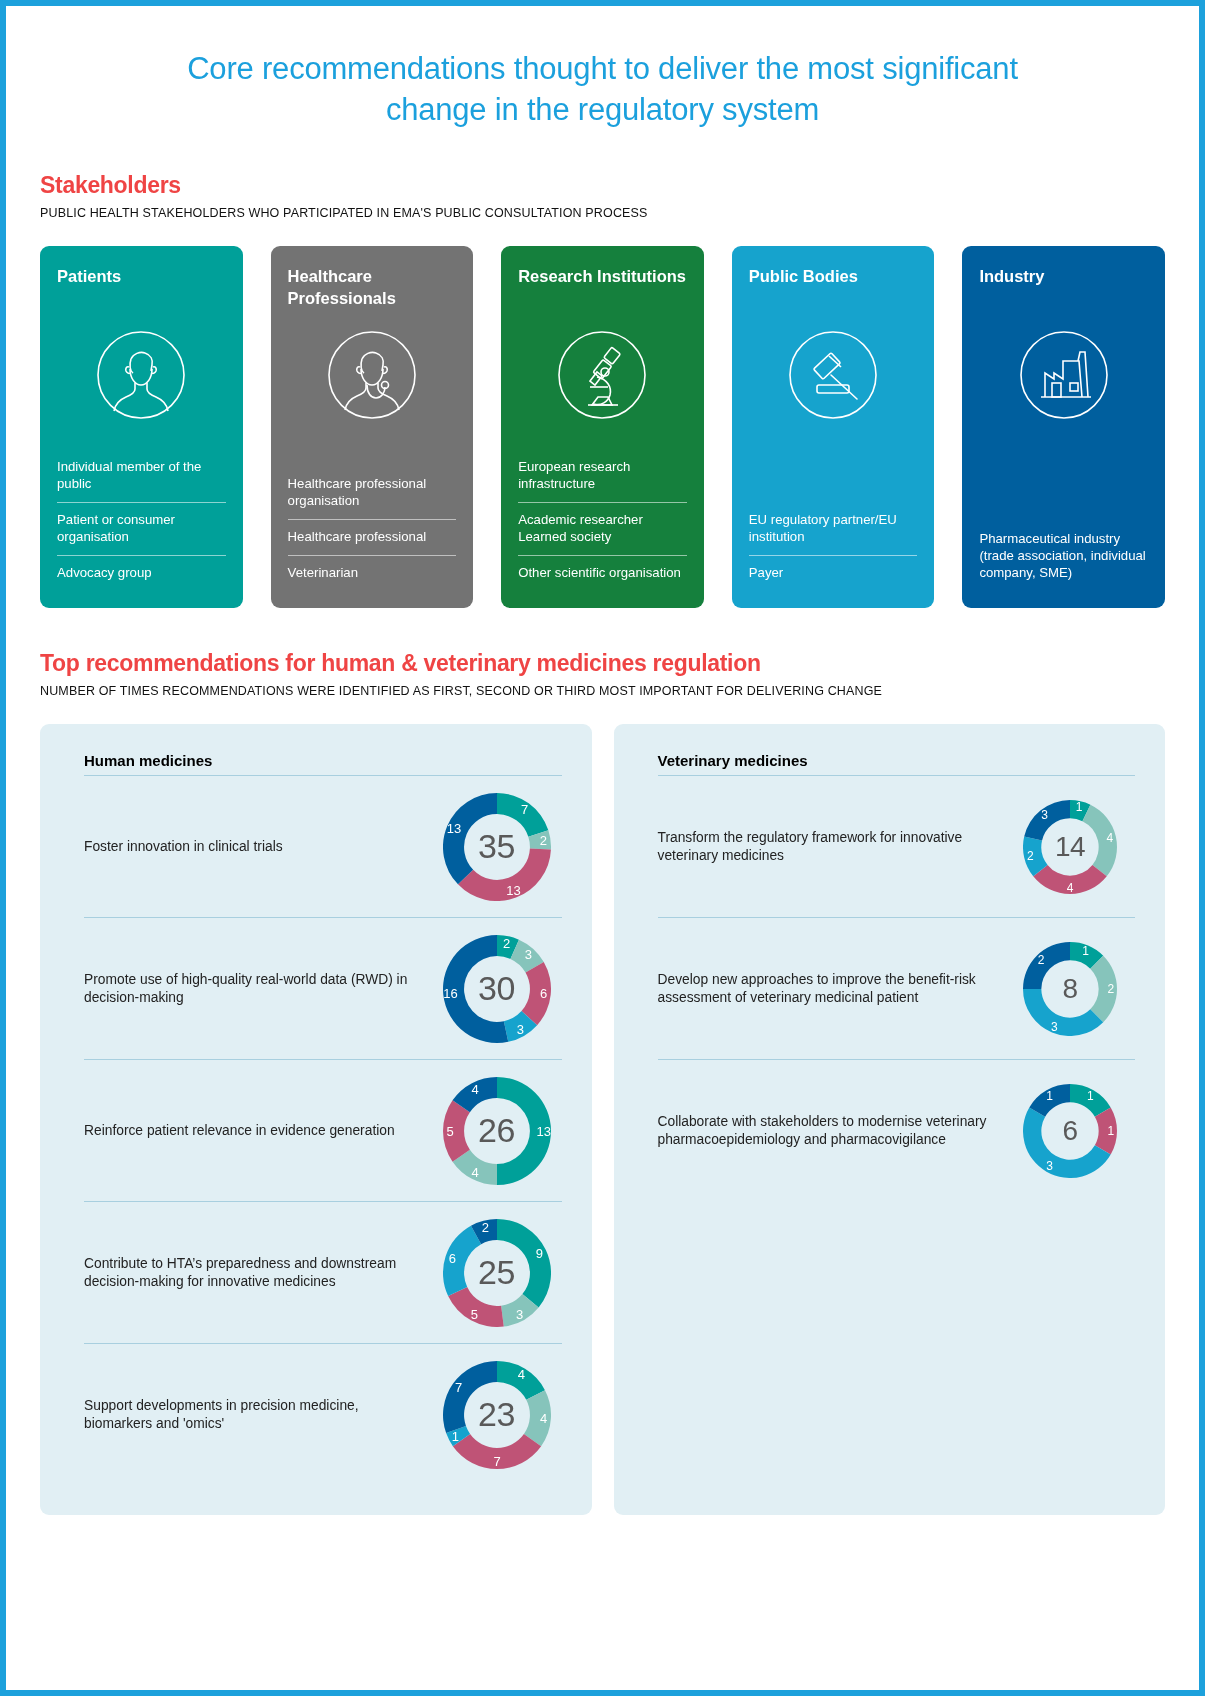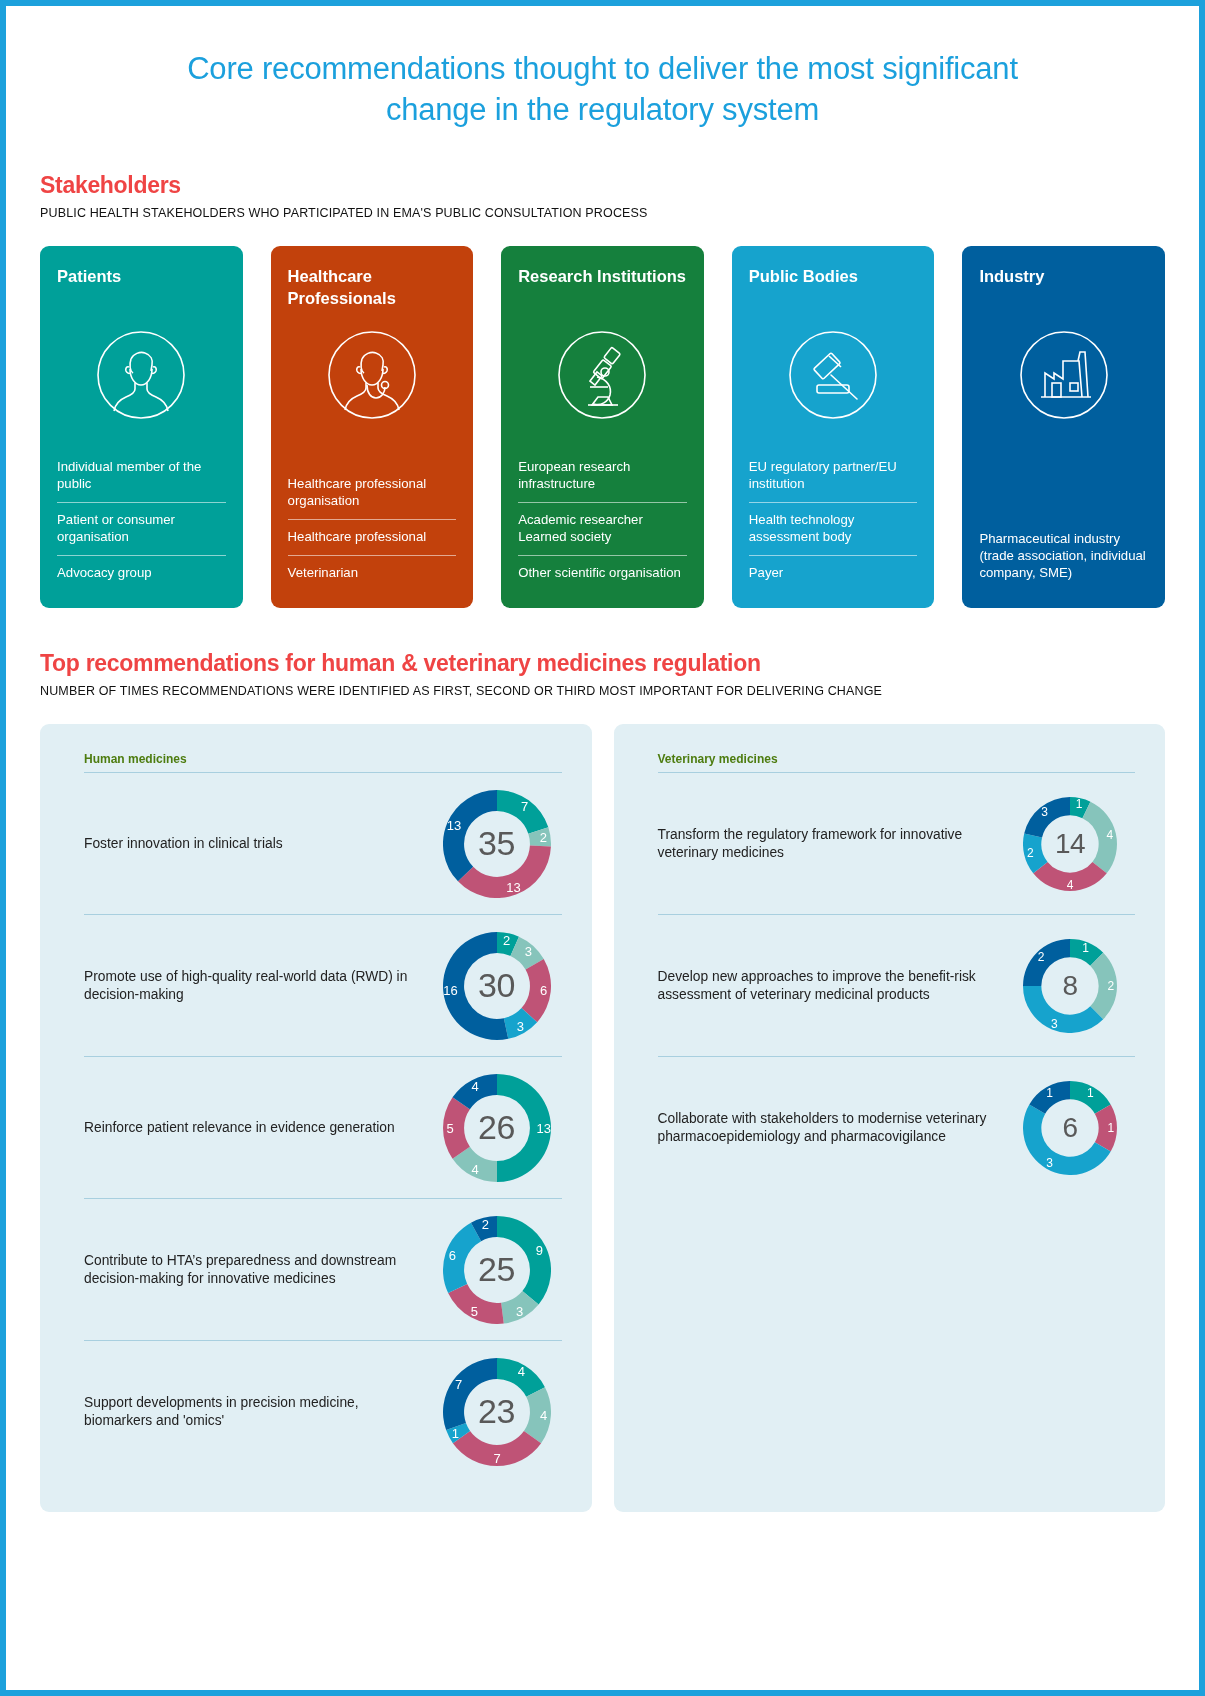--- a/index.html
+++ b/index.html
@@ -88,22 +88,22 @@
     gap: 22px;
     margin-top: 26px;
   }
   .panel {
     background: #e1eff4;
     border-radius: 9px;
     flex: 1 1 0;
     padding: 28px 30px 30px 44px;
   }
   .panel-title {
-    color: #4d7c0f;
-    font-size: 12px;
+    color: #000000;
+    font-size: 15px;
     font-weight: bold;
     margin-bottom: 6px;
   }
   .rec-row {
     display: flex;
     align-items: center;
     min-height: 142px;
     border-top: 1px solid #a8cfdf;
     padding: 8px 0;
   }
@@ -170,21 +170,21 @@
       <path d="M44 58v6c0 4-4 6-9 8-7 3-11 8-12 14"></path>
       <path d="M56 58v6c0 4 4 6 9 8 7 3 11 8 12 14"></path>
     </svg>
           </div>
           <div class="card-list">
             <div class="card-item">Individual member of the public</div>
             <div class="card-item">Patient or consumer organisation</div>
             <div class="card-item">Advocacy group</div>
           </div>
         </div>
-        <div class="card" style="background: #c2410c;">
+        <div class="card" style="background: #737373;">
           <div class="card-title">Healthcare Professionals</div>
           <div class="card-icon-wrap">
             <svg width="100" height="100" viewBox="0 0 100 100" fill="none" stroke="#fff" stroke-width="1.6">
       <circle cx="50" cy="50" r="43"></circle>
       <path d="M40 34c2-5 9-8 14-6 6 2 8 7 7 12l-1 6"></path>
       <path d="M40 34c-2 6-1 12 2 14"></path>
       <path d="M38 42c-2-1-4 1-3 4 1 2 3 3 4 2"></path>
       <path d="M62 42c2-1 4 1 3 4-1 2-3 3-4 2"></path>
       <path d="M39 44c0 9 5 16 11 16s11-7 11-16"></path>
       <path d="M44 58v5c0 4-4 6-9 8-7 3-11 8-12 14"></path>
@@ -226,21 +226,20 @@
             <svg width="100" height="100" viewBox="0 0 100 100" fill="none" stroke="#fff" stroke-width="1.6">
       <circle cx="50" cy="50" r="43"></circle>
       <rect x="32" y="34" width="24" height="14" rx="1.5" transform="rotate(-43 44 41)"></rect>
       <path d="M46 31l12 11"></path>
       <path d="M48 50l26 24" stroke-linecap="round"></path>
       <rect x="34" y="60" width="32" height="8" rx="2"></rect>
     </svg>
           </div>
           <div class="card-list">
             <div class="card-item">EU regulatory partner/EU institution</div>
-            <div class="card-item">Health technology assessment body</div>
             <div class="card-item">Payer</div>
           </div>
         </div>
         <div class="card" style="background: rgb(0, 95, 158);">
           <div class="card-title">Industry</div>
           <div class="card-icon-wrap">
             <svg width="100" height="100" viewBox="0 0 100 100" fill="none" stroke="#fff" stroke-width="1.6">
       <circle cx="50" cy="50" r="43"></circle>
       <path d="M31 72V48l9 6v-6l9 6V36h16l3 36"></path>
       <path d="M64 36l2-9h5l3 45"></path>
@@ -378,21 +377,21 @@
                     <path d="M10.2539203240026 76.30402068736048 A47 47 0 0 1 1.1783881274542836 36.54151610405325 L19.048816757747115 40.62032482347248 A28.669999999999998 28.669999999999998 0 0 0 24.584891397641588 64.87545261928989 Z" fill="#16a3cd"></path>
                     <text x="7.254333861753857" y="56.071688931344255" class="seg-label sm">2</text>
                     <path d="M1.1783881274542836 36.54151610405325 A47 47 0 0 1 46.99999999999999 0 L46.99999999999999 18.330000000000002 A28.669999999999998 28.669999999999998 0 0 0 19.048816757747115 40.62032482347248 Z" fill="#005f9e"></path>
                     <text x="21.581692455783546" y="15.126450489039836" class="seg-label sm">3</text>
                   </svg>
                   <div class="donut-total">14</div>
                 </div>
               </div>
             </div>
             <div class="rec-row">
-              <div class="rec-label">Develop new approaches to improve the benefit-risk assessment of veterinary medicinal products</div>
+              <div class="rec-label">Develop new approaches to improve the benefit-risk assessment of veterinary medicinal patient</div>
               <div class="rec-chart">
                 <div class="donut small" style="width: 94px; height: 94px;">
                   <svg width="94" height="94" viewBox="0 0 94 94">
                     <path d="M47 0 A47 47 0 0 1 80.23401871576775 13.765981284232268 L67.27275141661832 26.727248583381687 A28.669999999999998 28.669999999999998 0 0 0 47 18.330000000000002 Z" fill="#00a099"></path>
                     <text x="62.60116163397351" y="9.33546399448636" class="seg-label sm">1</text>
                     <path d="M80.23401871576775 13.765981284232268 A47 47 0 0 1 80.23401871576775 80.23401871576773 L67.27275141661832 67.27275141661832 A28.669999999999998 28.669999999999998 0 0 0 67.27275141661832 26.727248583381687 Z" fill="#86c4bb"></path>
                     <text x="87.7678" y="47" class="seg-label sm">2</text>
                     <path d="M80.23401871576775 80.23401871576773 A47 47 0 0 1 0 47.00000000000001 L18.330000000000002 47 A28.669999999999998 28.669999999999998 0 0 0 67.27275141661832 67.27275141661832 Z" fill="#16a3cd"></path>
                     <text x="31.398838366026496" y="84.66453600551364" class="seg-label sm">3</text>
                     <path d="M0 47.00000000000001 A47 47 0 0 1 46.99999999999999 0 L46.99999999999999 18.330000000000002 A28.669999999999998 28.669999999999998 0 0 0 18.330000000000002 47 Z" fill="#005f9e"></path>

